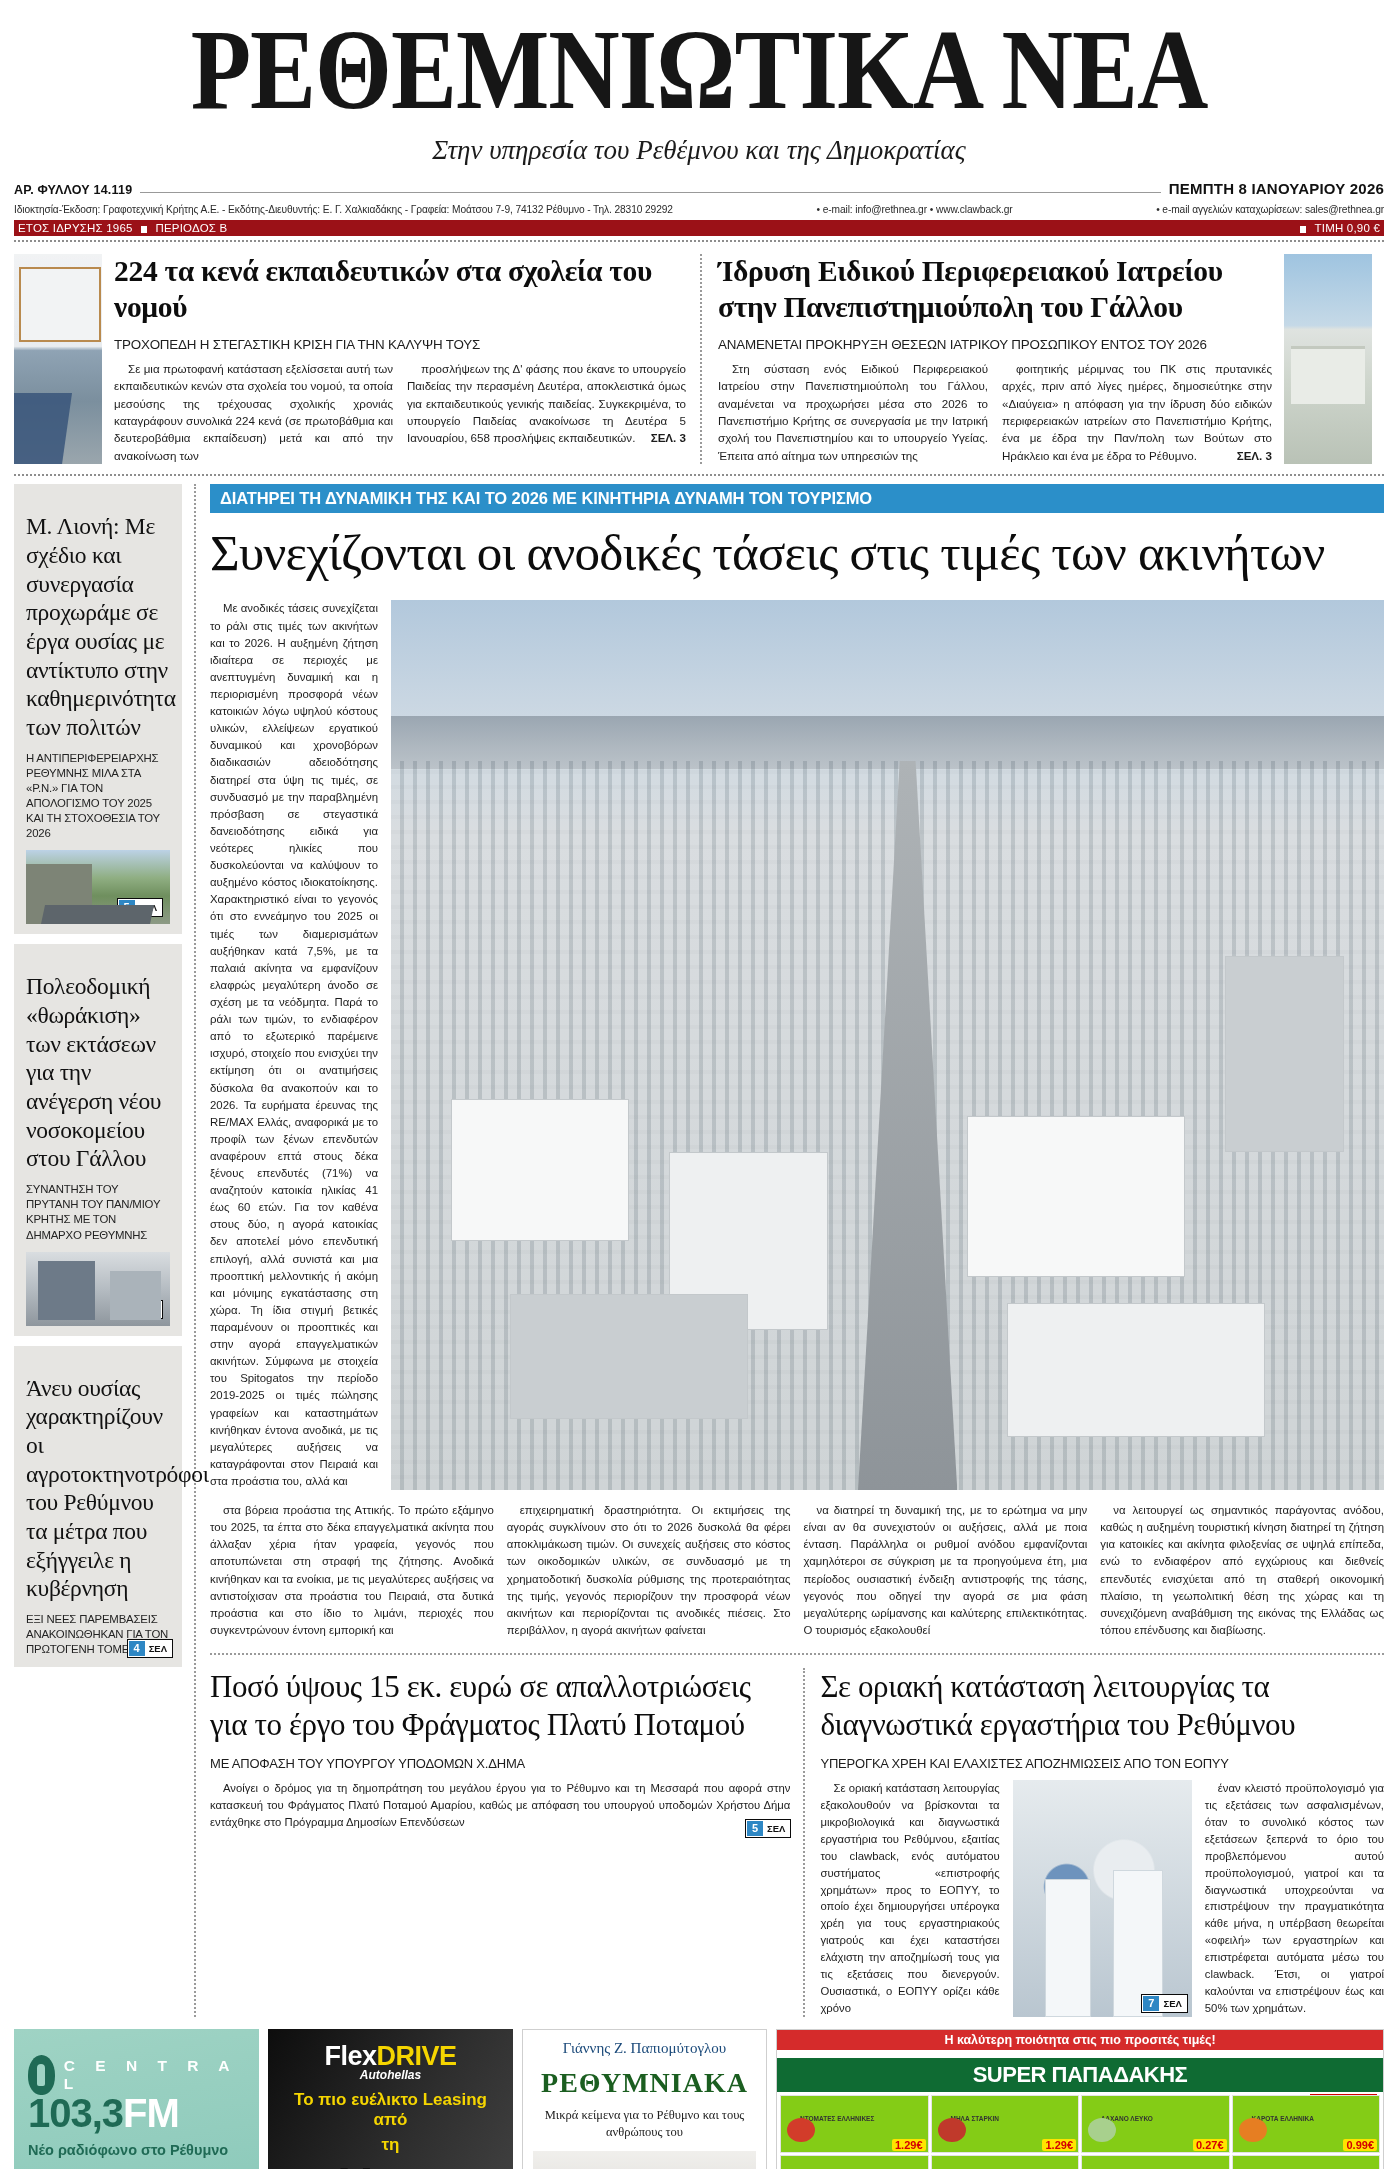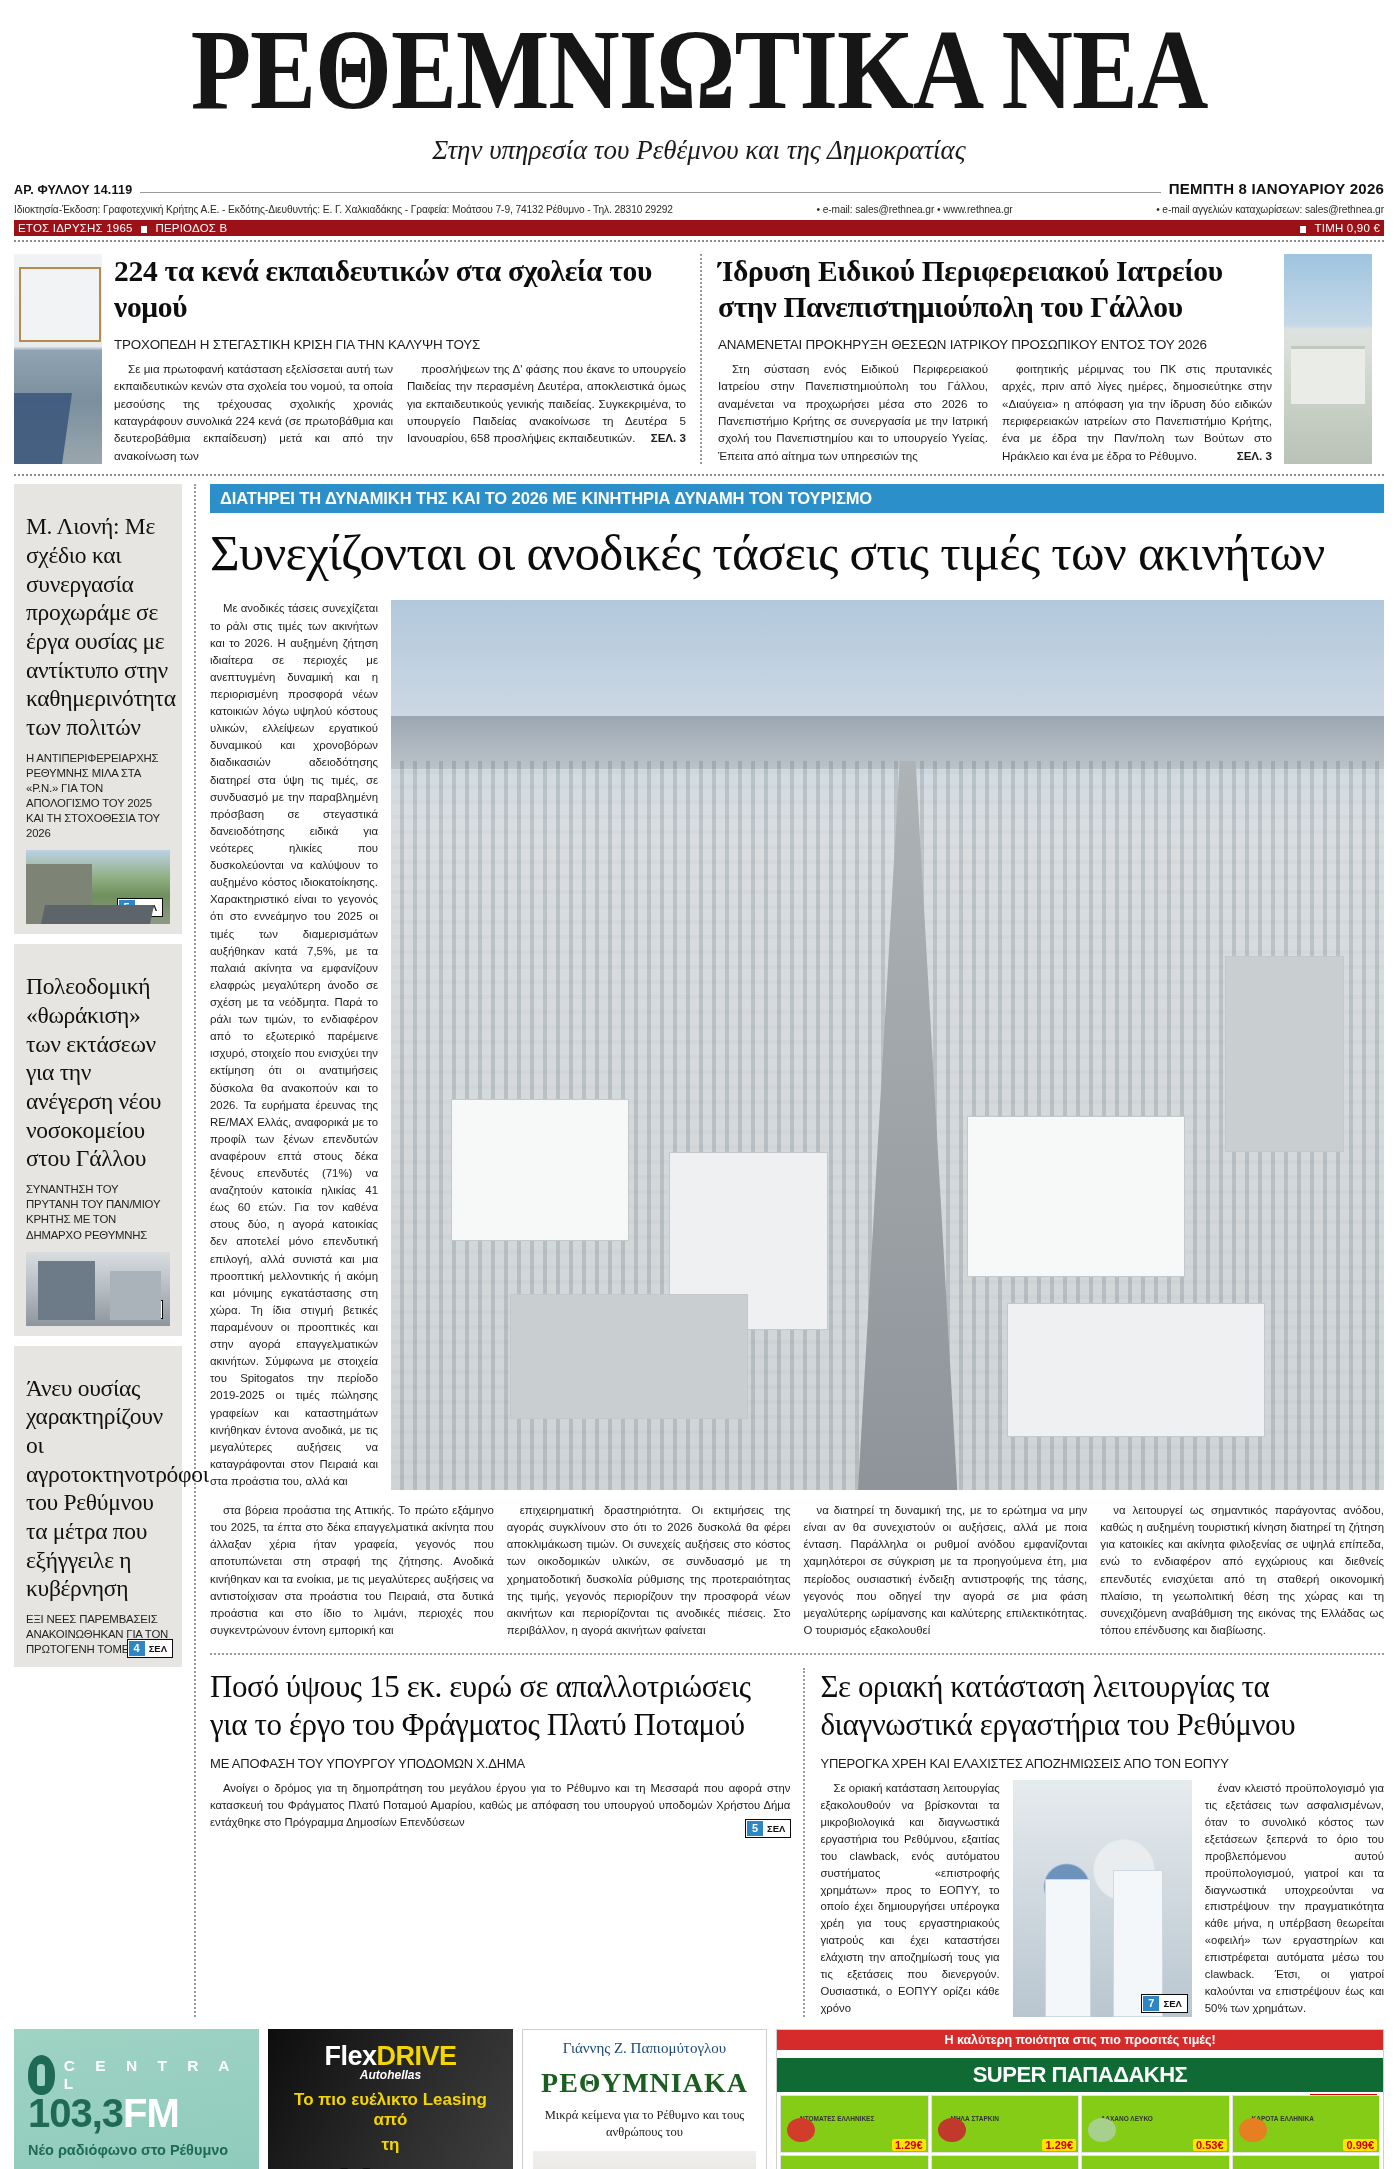--- a/index.html
+++ b/index.html
@@ -243,21 +243,21 @@
   </div>
 
   <div class="issue-row">
     <div class="issue-no">ΑΡ. ΦΥΛΛΟΥ 14.119</div>
     <div class="issue-rule"></div>
     <div class="issue-date">ΠΕΜΠΤΗ 8 ΙΑΝΟΥΑΡΙΟΥ 2026</div>
   </div>
 
   <div class="imprint-row">
     <div class="imprint-left">Ιδιοκτησία-Έκδοση: Γραφοτεχνική Κρήτης Α.Ε. - Εκδότης-Διευθυντής: Ε. Γ. Χαλκιαδάκης - Γραφεία: Μοάτσου 7-9, 74132 Ρέθυμνο - Τηλ. 28310 29292</div>
-    <div class="imprint-mid">• e-mail: sales@rethnea.gr • www.rethnea.gr</div>
+    <div class="imprint-mid">• e-mail: info@rethnea.gr • www.clawback.gr</div>
     <div class="imprint-right">• e-mail αγγελιών καταχωρίσεων: sales@rethnea.gr</div>
   </div>
 
   <div class="redbar">
     <div>
       <span>ΕΤΟΣ ΙΔΡΥΣΗΣ 1965</span>
       <span class="sq"></span>
       <span>ΠΕΡΙΟΔΟΣ Β</span>
     </div>
     <div>
@@ -444,21 +444,21 @@
     <div class="ad ad4">
       <div class="top">Η καλύτερη ποιότητα στις πιο προσιτές τιμές!</div>
       <div class="logo">
         <span>SUPER</span>
         <span>ΠΑΠΑΔΑΚΗΣ</span>
       </div>
       <div class="date">έως 14/1/2026</div>
       <div class="grid">
         <div class="cell"><span class="nm">ΝΤΟΜΑΤΕΣ ΕΛΛΗΝΙΚΕΣ</span><span class="blob" style="background:#d23c2a;"></span><span class="price">1.29€</span></div>
         <div class="cell"><span class="nm">ΜΗΛΑ ΣΤΑΡΚΙΝ</span><span class="blob" style="background:#c0392b;"></span><span class="price">1.29€</span></div>
-        <div class="cell"><span class="nm">ΛΑΧΑΝΟ ΛΕΥΚΟ</span><span class="blob" style="background:#a8d08d;"></span><span class="price">0.53€</span></div>
+        <div class="cell"><span class="nm">ΛΑΧΑΝΟ ΛΕΥΚΟ</span><span class="blob" style="background:#a8d08d;"></span><span class="price">0.27€</span></div>
         <div class="cell"><span class="nm">ΚΑΡΟΤΑ ΕΛΛΗΝΙΚΑ</span><span class="blob" style="background:#e67e22;"></span><span class="price">0.99€</span></div>
 
         <div class="cell"><span class="nm">ΓΙΑΟΥΡΤΙ ΣΤΡΑΓΓΙΣΤΟ ΓΕΡΜΑΝΟΣ</span></div>
         <div class="cell"><span class="nm">ΓΑΛΑΚΤΟΚΟΜΙΚΑ ΦΡΕΣΚΟ ΓΑΛΑ</span></div>
         <div class="cell"><span class="nm">ΣΟΚΟΛΑΤΑΚΙΑ ΜΙΛΚΑ</span><span class="disc" style="left:6px;bottom:6px;">-30%</span></div>
         <div class="cell"><span class="nm">ΚΑΦΕΔΕΣ ΕΛΛΗΝΙΚΟΙ</span><span class="disc" style="left:6px;bottom:6px;">-45%</span></div>
 
       </div>
     </div>
   </div>

